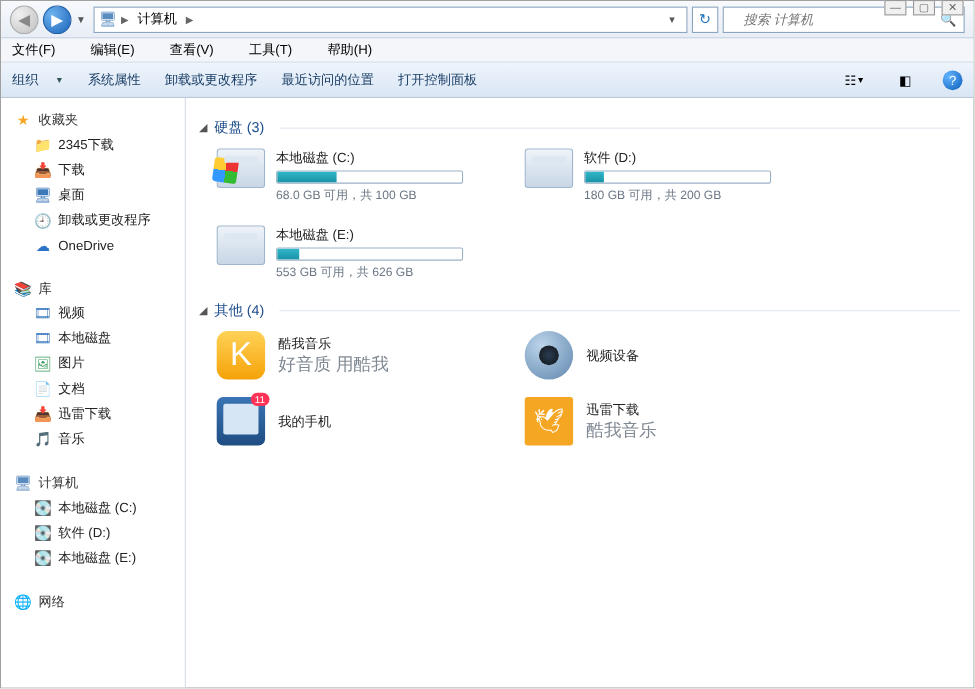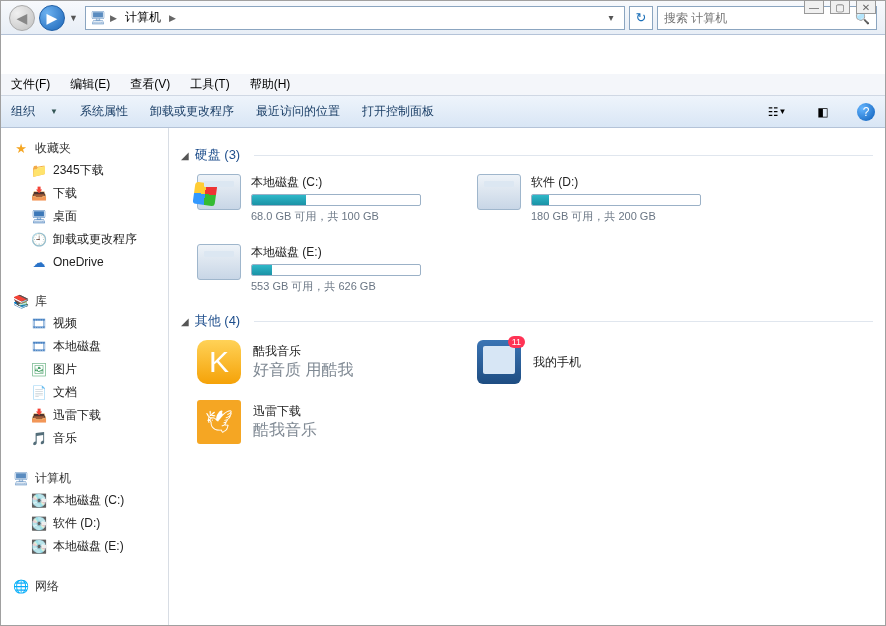--- a/index.html
+++ b/index.html
@@ -14,25 +14,25 @@
 .navrow { height: 34px; display: flex; align-items: center; padding: 4px 8px; background: linear-gradient(#f7f9fc,#e8eef6); border-bottom: 1px solid #b4c3d8; gap: 4px; }
 .nav-btn { width: 26px; height: 26px; border-radius: 50%; background: radial-gradient(circle at 30% 30%, #6db2f0, #1b65b8); display: flex; align-items: center; justify-content: center; color: #fff; font-size: 14px; border: 1px solid #1e5ea6; }
 .nav-btn.back { background: radial-gradient(circle at 30% 30%, #f0f0f0,#c0c0c0); color:#888; border-color:#aaa;}
 .nav-dd { width:12px; font-size:9px; color:#555; }
 .addrbar { flex: 1; height: 24px; border: 1px solid #8ba5c0; background: #fff; display: flex; align-items: center; padding: 0 4px; font-size: 12px; gap: 4px; }
 .addrbar .crumb { padding: 0 4px; }
 .addrbar .arrow { color: #666; font-size: 9px; }
 .addr-dd { width: 18px; text-align: center; color: #555; font-size: 10px; }
 .refresh-btn { width: 24px; height: 24px; border: 1px solid #8ba5c0; display: flex; align-items: center; justify-content: center; color: #1b6fb8; font-size: 13px; background:#fff; }
 .searchbox { width: 220px; height: 24px; border: 1px solid #8ba5c0; background: #fff; display: flex; align-items: center; padding: 0 6px; font-size: 12px; color: #888; font-style: italic; }
-.searchbox input { border: none; flex: 1; font-size: 12px; color: #444; outline: none; }
+.searchbox input { border: none; flex: 1; font-size: 12px; color: #444; font-style: italic; outline: none; margin-left: 12px; }
 .search-icon { color: #2a6fb5; font-style: normal; }
 
 
-.menubar { height: 22px; display: flex; align-items: center; padding: 0 6px; gap: 12px; font-size: 12px; background: #f4f6fa; border-bottom: 1px solid #d0d8e4; margin-top: 39px; }
+.menubar { height: 22px; display: flex; align-items: center; padding: 0 6px; gap: 24px; font-size: 12px; background: #f4f6fa; border-bottom: 1px solid #d0d8e4; }
 .menubar span { padding: 2px 4px; }
 
 
 .toolbar { height: 32px; display: flex; align-items: center; padding: 0 10px; gap: 22px; font-size: 12px;
   background: linear-gradient(#eef4fb,#d9e6f5); border-bottom: 1px solid #b4c3d8; }
 .toolbar .tbtn { display: flex; align-items: center; gap: 15px; color: #1a3e66; }
 .toolbar .tbtn .dd { font-size: 8px; color: #355; }
 .toolbar .spacer { flex: 1; }
 .toolbar .iconbtn { width: 24px; height: 20px; display: flex; align-items: center; justify-content: center; border: 1px solid transparent; }
 .toolbar .help { width:18px; height:18px; border-radius:50%; background: radial-gradient(circle at 30% 30%, #64b5ff,#0a5cb8); color:#fff; font-size:12px; display:flex;align-items:center;justify-content:center; }
@@ -279,20 +279,26 @@
       </div>
       <div class="other-grid">
         <div class="other-item">
           <div class="big-icon icon-kuwo">K</div>
           <div class="other-info">
             <div class="other-name">酷我音乐</div>
             <div class="other-sub">好音质 用酷我</div>
           </div>
         </div>
         <div class="other-item">
+          <div class="big-icon icon-cam"></div>
+          <div class="other-info">
+            <div class="other-name">视频设备</div>
+          </div>
+        </div>
+        <div class="other-item">
           <div class="big-icon icon-phone">
               <div class="scr"></div>
             </div>
           <div class="other-info">
             <div class="other-name">我的手机</div>
           </div>
         </div>
         <div class="other-item">
           <div class="big-icon icon-xl"></div>
           <div class="other-info">

